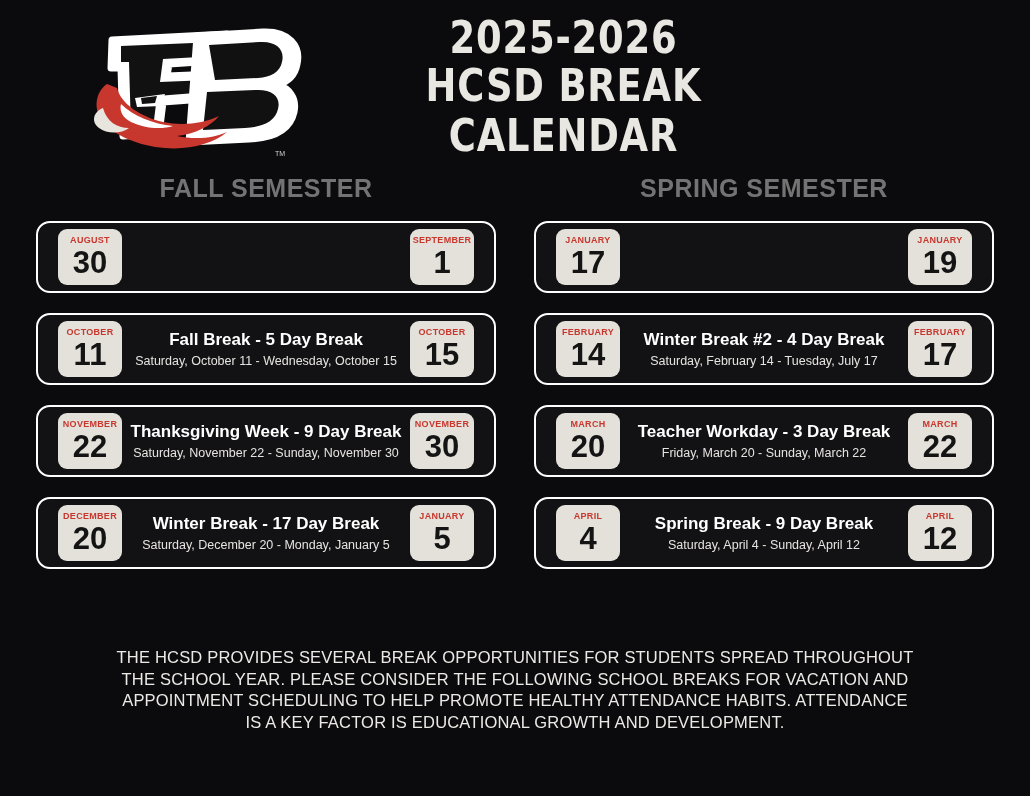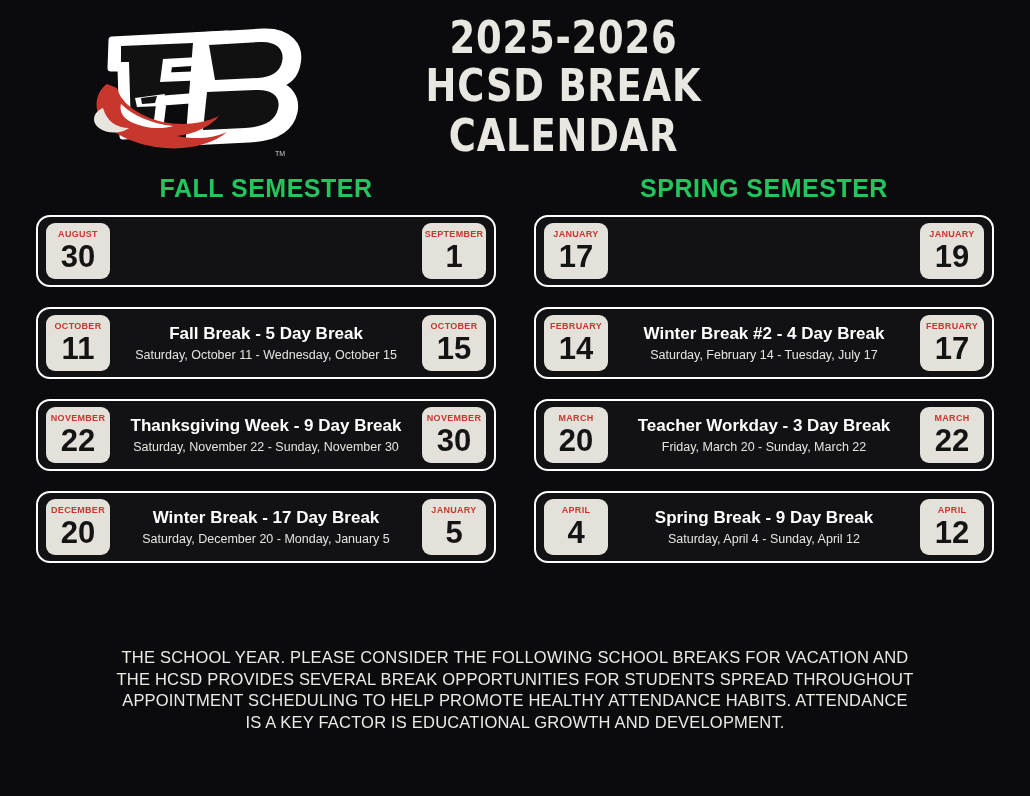--- a/index.html
+++ b/index.html
@@ -68,35 +68,35 @@
     padding: 14px 36px 0 36px;
     box-sizing: border-box;
   }
   .col {
     width: 460px;
   }
   .col-title {
     text-align: center;
     font-size: 25px;
     font-weight: bold;
-    color: #22c55e;
+    color: #737373;
     letter-spacing: 0.5px;
-    margin-bottom: 12px;
+    margin-bottom: 18px;
     font-family: "Liberation Sans", sans-serif;
   }
 
   
   .break-row {
     display: flex;
     align-items: center;
     justify-content: space-between;
     border: 2px solid #ffffff;
     border-radius: 14px;
     background: #121214;
-    padding: 7px 8px;
+    padding: 7px 20px;
     margin-bottom: 20px;
     box-sizing: border-box;
     height: 72px;
   }
   .date-chip {
     width: 64px;
     height: 56px;
     background: #e4e1db;
     border-radius: 9px;
     display: flex;
@@ -320,17 +320,17 @@
       </div>
       <div class="date-chip">
         <div class="chip-month">APRIL</div>
         <div class="chip-day">12</div>
       </div>
     </div>
   </div>
 </div>
 
 <div class="footer">
+  <p>THE HCSD PROVIDES SEVERAL BREAK OPPORTUNITIES FOR STUDENTS SPREAD THROUGHOUT</p>
   <p>THE SCHOOL YEAR. PLEASE CONSIDER THE FOLLOWING SCHOOL BREAKS FOR VACATION AND</p>
-  <p>THE HCSD PROVIDES SEVERAL BREAK OPPORTUNITIES FOR STUDENTS SPREAD THROUGHOUT</p>
   <p>APPOINTMENT SCHEDULING TO HELP PROMOTE HEALTHY ATTENDANCE HABITS. ATTENDANCE</p>
   <p>IS A KEY FACTOR IS EDUCATIONAL GROWTH AND DEVELOPMENT.</p>
 </div>
 
 </body></html>

